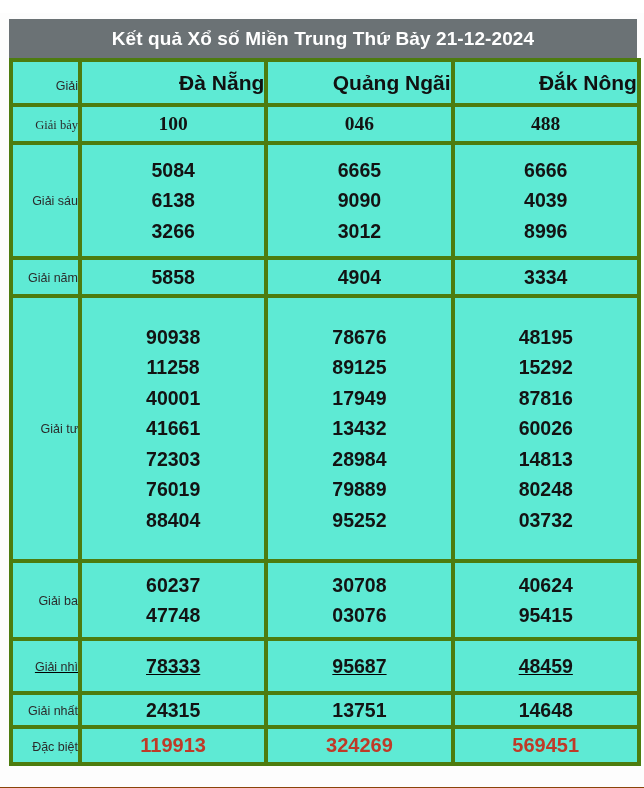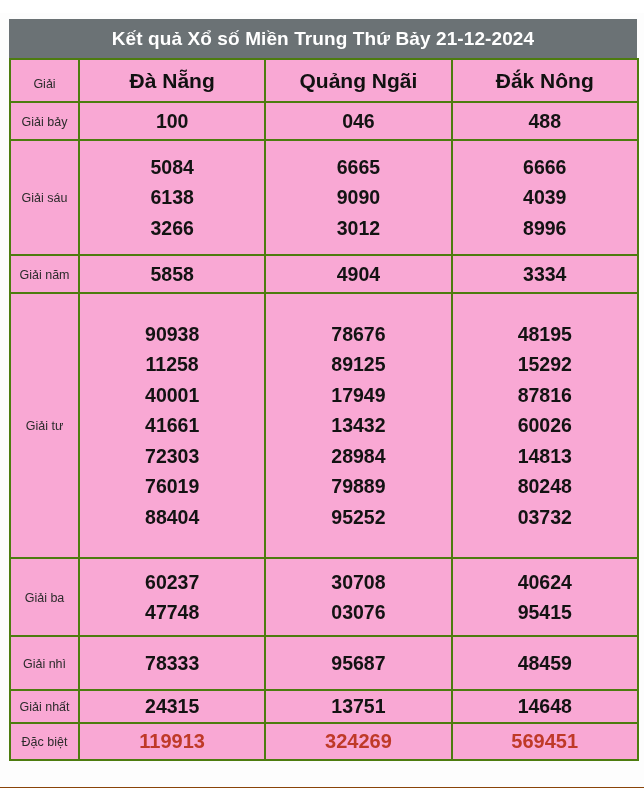--- a/index.html
+++ b/index.html
@@ -40,25 +40,25 @@
   .result-table {
     position: absolute;
     left: 9px;
     top: 45px;
     width: 628px;
     border-collapse: collapse;
     table-layout: fixed;
     background: #ffffff;
   }
   .result-table td {
-    border: 2px solid #4d7c0f;
-    text-align: center;
+    border: 4px solid #4d7c0f;
+    text-align: right;
     vertical-align: middle;
     padding: 0;
-    background: #f9a8d4;
+    background: #5eead4;
   }
   col.c-label { width: 69px; }
   col.c-prov  { width: 186.3px; }
 
   .lbl {
     font-size: 12.5px;
     color: #2b2b2b;
     font-weight: normal;
     line-height: 1.3;
   }
@@ -89,26 +89,26 @@
   .stack {
     display: flex;
     flex-direction: column;
     align-items: center;
     justify-content: center;
     gap: 0;
   }
   .stack > div { padding: 5px 0; }
 
   .r-h8   { height: 39px; }
-  .r-h7   { height: 38px; }
+  .r-h7   { height: 38px; font-family: Liberation Serif, serif; }
   .r-h6   { height: 115px; }
   .r-h5   { height: 38px; }
   .r-h4   { height: 265px; }
   .r-h3   { height: 78px; }
-  .r-h2   { height: 54px; }
+  .r-h2   { height: 54px; text-decoration: underline; }
   .r-h1   { height: 33px; }
   .r-hdb  { height: 37px; }
 
   .bottom-bar {
     position: absolute;
     left: 0;
     top: 774px;
     width: 644px;
     height: 14px;
     background: #8a4409;

